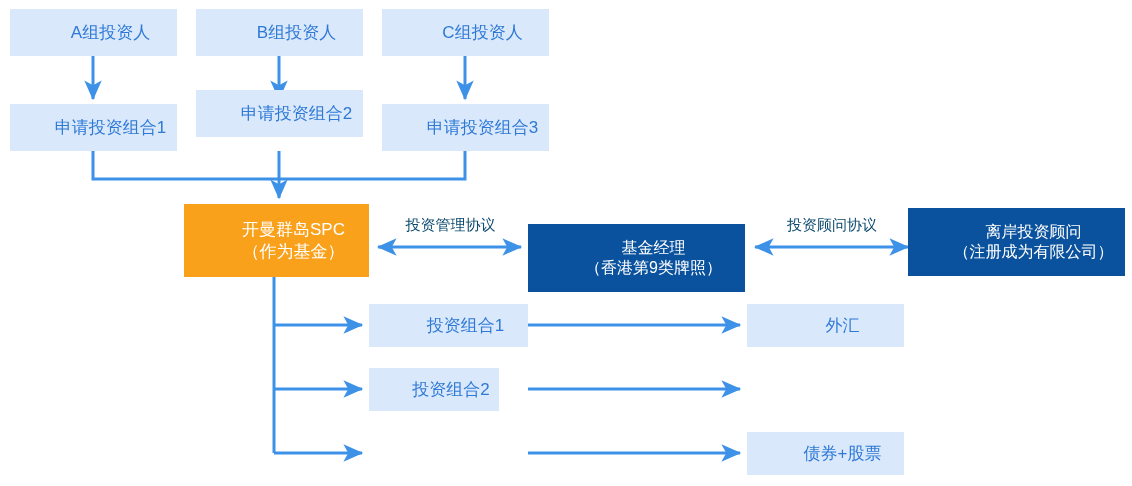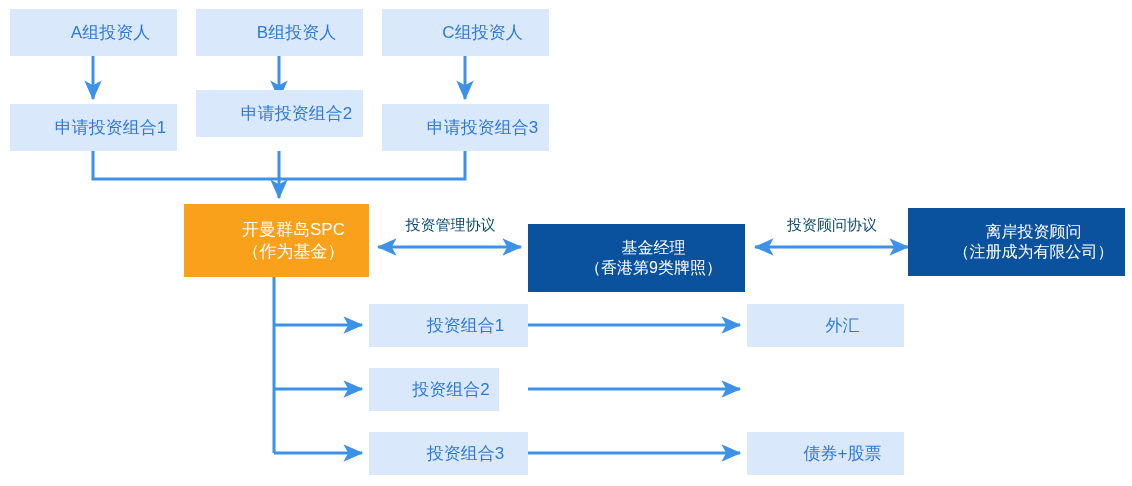--- a/index.html
+++ b/index.html
@@ -145,23 +145,20 @@
     <span>离岸投资顾问</span>
     <span>（注册成为有限公司）</span>
   </div>
 
   <div class="box box-light" style="left:369px; top:304px; width:159px; height:43px;">
     <span>投资组合1</span>
   </div>
   <div class="box box-light" style="left:369px; top:368px; width:130px; height:43px;">
     <span>投资组合2</span>
   </div>
-  <div class="box box-light" style="left:369px; top:432px; width:159px; height:43px;">
-    <span>投资组合3</span>
-  </div>
 
   <div class="box box-light" style="left:747px; top:304px; width:157px; height:43px;">
     <span>外汇</span>
   </div>
   <div class="box box-light" style="left:747px; top:432px; width:157px; height:43px;">
     <span>债券+股票</span>
   </div>
 
 </div>
 

